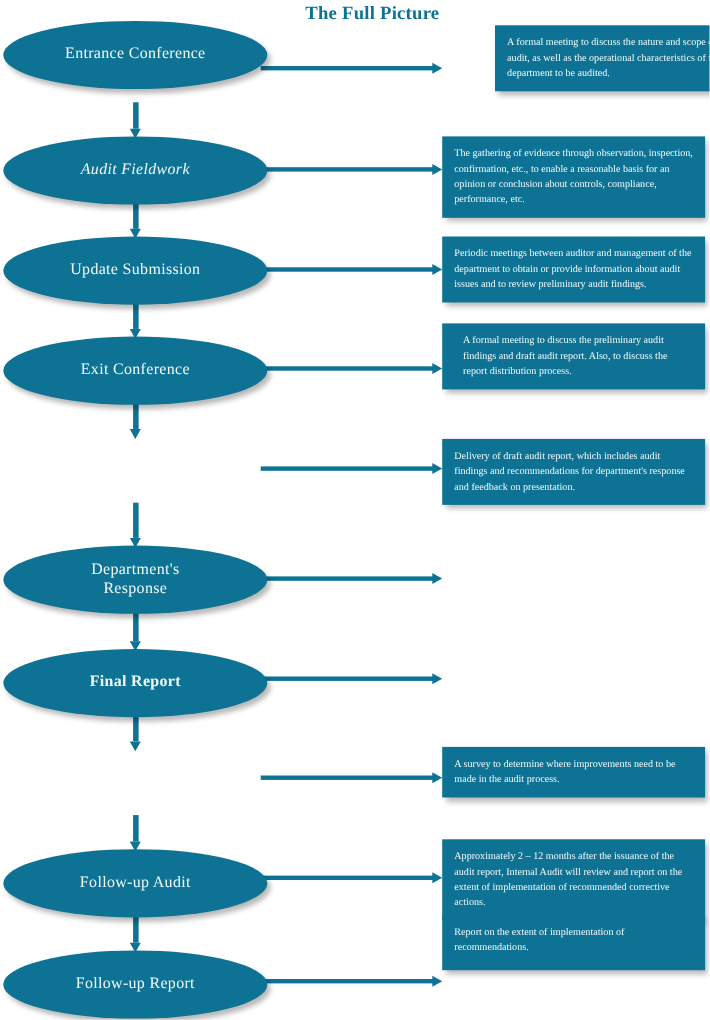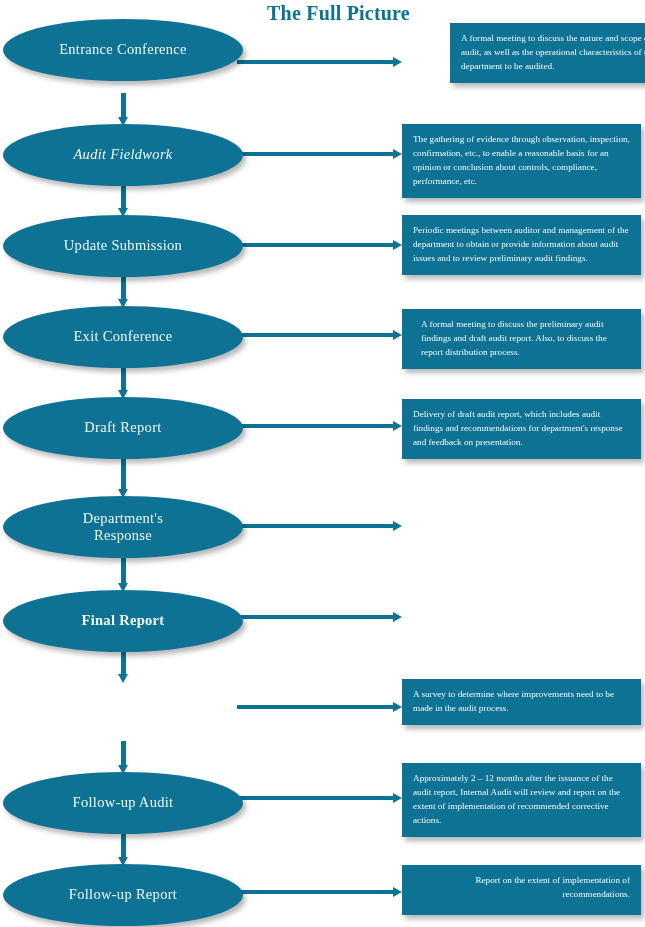--- a/index.html
+++ b/index.html
@@ -19,21 +19,21 @@
 
   
   #page-title {
     position: absolute;
     left: 0;
     top: 2px;
     width: 645px;
     text-align: center;
     font-family: "Liberation Serif", "DejaVu Serif", serif;
     font-weight: bold;
-    font-size: 20px;
+    font-size: 17px;
     color: #0d7293;
     letter-spacing: 0.2px;
     white-space: nowrap;
     padding-left: 32px;
   }
 
   
   #flow {
     position: absolute;
     left: 0;
@@ -173,33 +173,30 @@
       <div class="shaft" style="width: 157px;"></div>
       <div class="head"></div>
     </div>
     <div class="v-arrow" style="top: 275px; height: 33px;">
       <div class="shaft" style="height: 24px;"></div>
       <div class="head" style="top: 24px;"></div>
     </div>
     <div class="stage" style="top: 306px;">
       <span class="stage-label">Exit Conference</span>
     </div>
-    <div class="desc" style="top: 309px; min-height: 49px; padding-left: 19px;">
+    <div class="desc" style="top: 294px; min-height: 49px; padding-left: 19px;">
       <span class="desc-text">A formal meeting to discuss the preliminary audit findings and draft audit report. Also, to discuss the report distribution process.</span>
     </div>
     <div class="h-arrow" style="top: 330px; left: 237px; width: 165px;">
       <div class="shaft" style="width: 157px;"></div>
       <div class="head"></div>
     </div>
     <div class="v-arrow" style="top: 366px; height: 33px;">
       <div class="shaft" style="height: 24px;"></div>
       <div class="head" style="top: 24px;"></div>
-    </div>
-    <div class="stage" style="top: 397px;">
-      <span class="stage-label">Draft Report</span>
     </div>
     <div class="desc" style="top: 399px; min-height: 53px;">
       <span class="desc-text">Delivery of draft audit report, which includes audit findings and recommendations for department's response and feedback on presentation.</span>
     </div>
     <div class="h-arrow" style="top: 421px; left: 237px; width: 165px;">
       <div class="shaft" style="width: 157px;"></div>
       <div class="head"></div>
     </div>
     <div class="v-arrow" style="top: 457px; height: 41px;">
       <div class="shaft" style="height: 32px;"></div>
@@ -249,20 +246,20 @@
       <div class="shaft" style="width: 157px;"></div>
       <div class="head"></div>
     </div>
     <div class="v-arrow" style="top: 832px; height: 34px;">
       <div class="shaft" style="height: 25px;"></div>
       <div class="head" style="top: 25px;"></div>
     </div>
     <div class="stage" style="top: 864px;">
       <span class="stage-label">Follow-up Report</span>
     </div>
-    <div class="desc" style="top: 865px; min-height: 50px; text-align: right;">
+    <div class="desc" style="top: 832px; min-height: 50px;">
       <span class="desc-text">Report on the extent of implementation of recommendations.</span>
     </div>
     <div class="h-arrow" style="top: 887px; left: 237px; width: 165px;">
       <div class="shaft" style="width: 157px;"></div>
       <div class="head"></div>
     </div>
   </div>
 
 </body></html>

